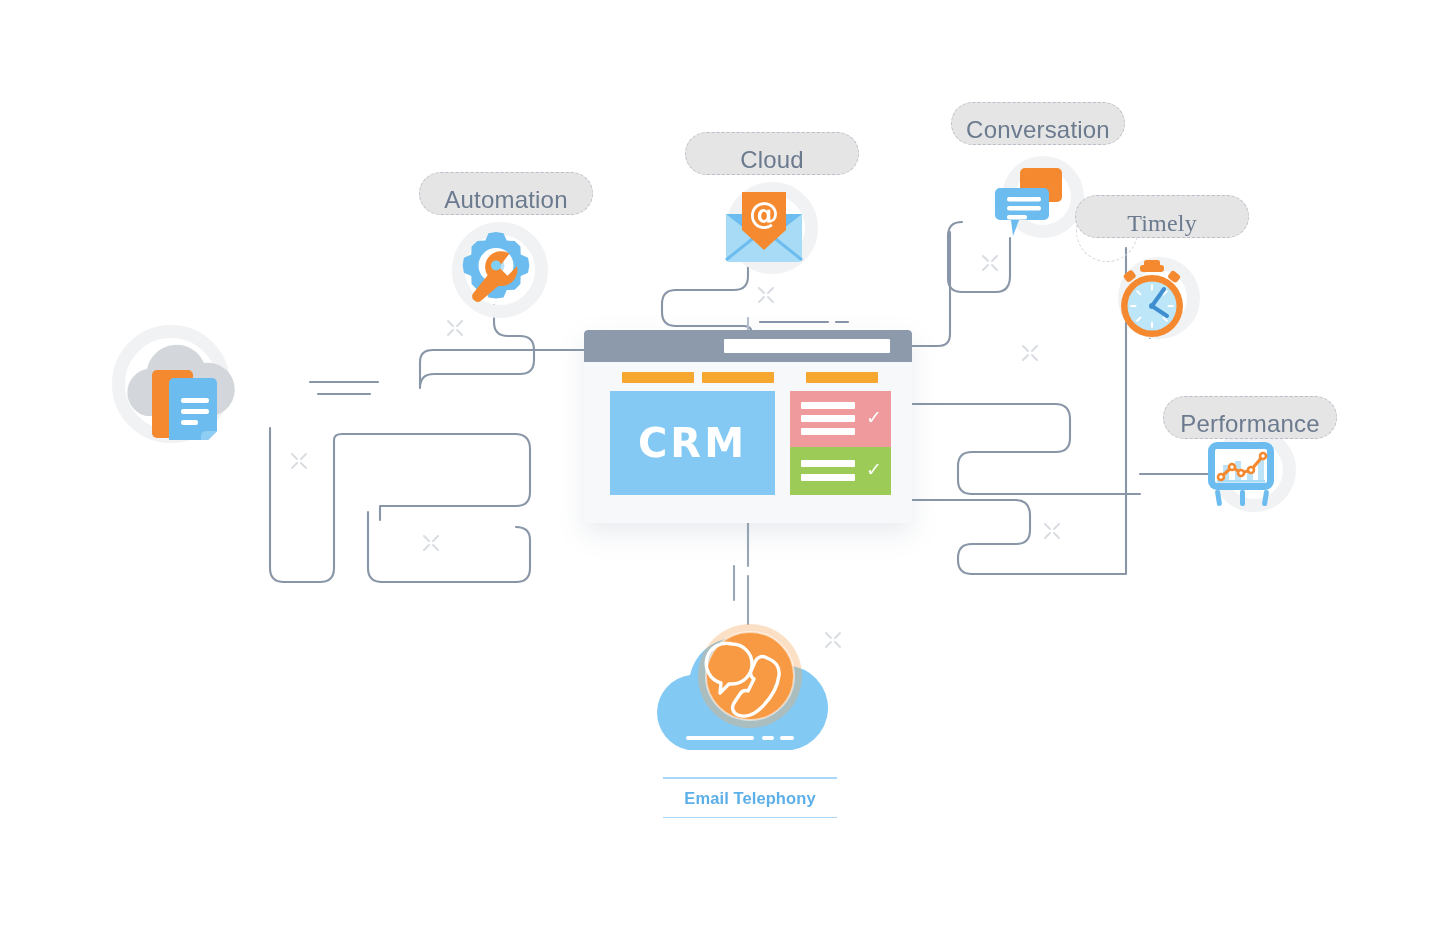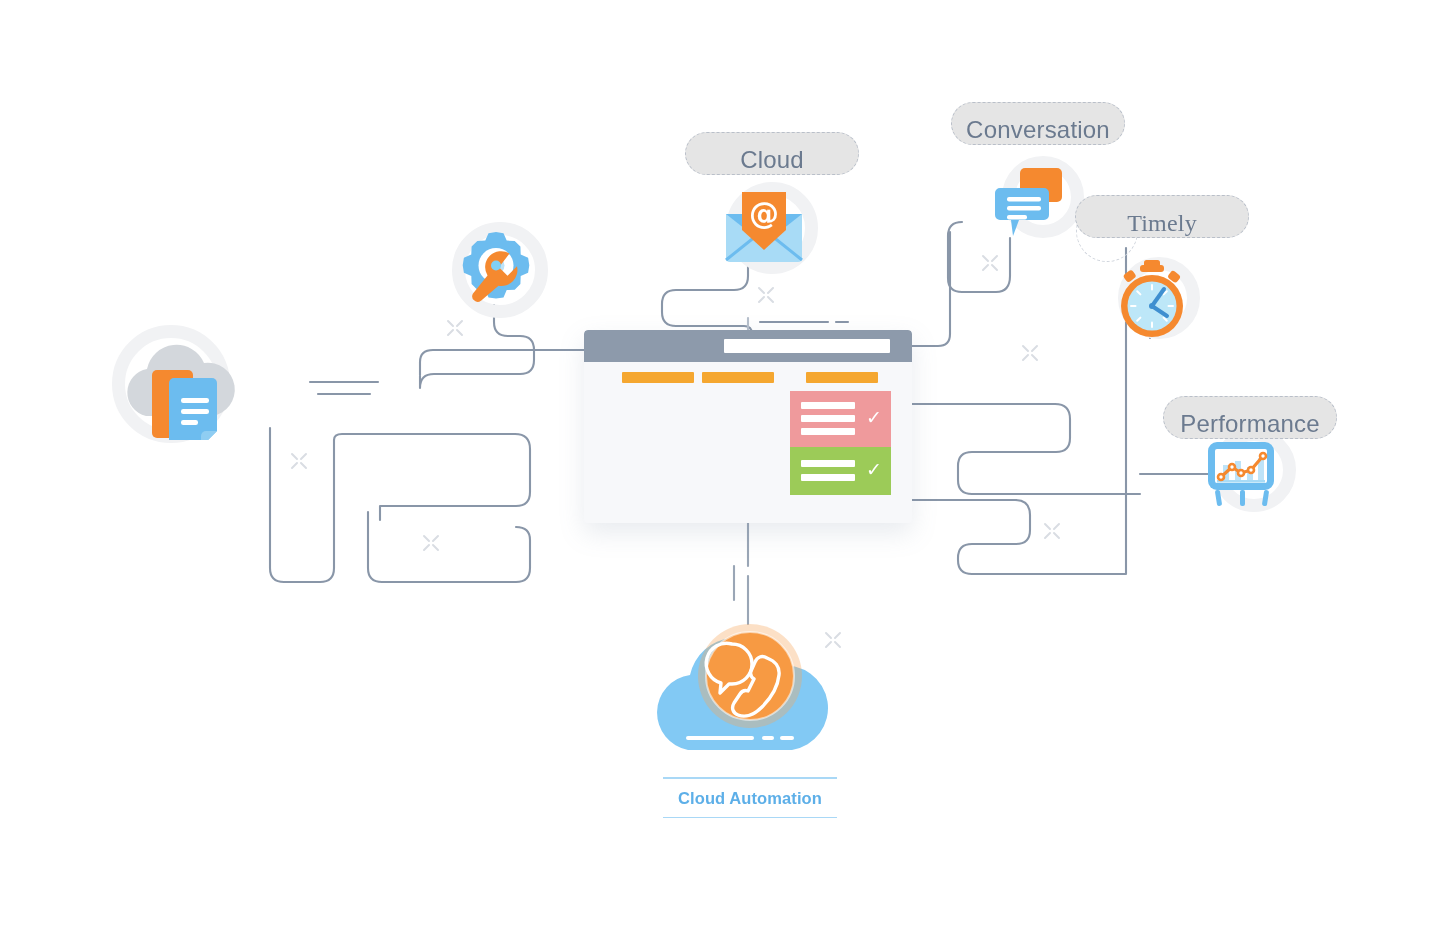--- a/index.html
+++ b/index.html
@@ -240,20 +240,23 @@
 
   <div class="halo" style="left:112px; top:325px; width:118px; height:118px;"></div>
   <div class="halo" style="left:452px; top:222px; width:96px; height:96px;"></div>
   <div class="halo" style="left:726px; top:182px; width:92px; height:92px;"></div>
   <div class="halo" style="left:1002px; top:156px; width:82px; height:82px;"></div>
   <div class="halo-dashed" style="left:1076px; top:200px; width:62px; height:62px;"></div>
   <div class="halo" style="left:1118px; top:257px; width:82px; height:82px;"></div>
   <div class="halo" style="left:1212px; top:428px; width:84px; height:84px;"></div>
 
 
+  <div class="pill" style="left:419px; top:172px; width:174px; height:43px;">
+    <span>Automation</span>
+  </div>
 
   <div class="pill" style="left:685px; top:132px; width:174px; height:43px;">
     <span>Cloud</span>
   </div>
 
   <div class="pill" style="left:951px; top:102px; width:174px; height:43px;">
     <span>Conversation</span>
   </div>
 
   <div class="pill" style="left:1075px; top:195px; width:174px; height:43px;font-family:Liberation Serif, serif;">
@@ -361,20 +364,23 @@
 
   <div id="crm-window">
     <div id="crm-titlebar">
       <div id="crm-addressbar"></div>
     </div>
 
     <div class="crm-tab" style="left:38px; top:42px; width:72px;"></div>
     <div class="crm-tab" style="left:118px; top:42px; width:72px;"></div>
     <div class="crm-tab" style="left:222px; top:42px; width:72px;"></div>
 
+    <div id="crm-main">
+      <span id="crm-logo-text">CRM</span>
+    </div>
 
     <div class="crm-card" id="crm-card-pink">
       <div class="crm-bar" style="top:11px;"></div>
       <div class="crm-bar" style="top:24px;"></div>
       <div class="crm-bar" style="top:37px;"></div>
       <span class="crm-check" style="top:17px;">✓</span>
     </div>
 
     <div class="crm-card" id="crm-card-green">
       <div class="crm-bar" style="top:13px;"></div>
@@ -392,17 +398,17 @@
       <circle cx="110" cy="58" r="52" fill="#f7a75b" opacity="0.35"></circle>
       <circle cx="110" cy="58" r="44" fill="#f79a43"></circle>
       <circle cx="110" cy="58" r="44" fill="none" stroke="#ffffff" stroke-width="2" opacity="0.55"></circle>
       <path d="M92,26 a20,20 0 1 1 0,40 h-3 l-9,9 l1,-10 a20,20 0 0 1 11,-39 z" fill="none" stroke="#ffffff" stroke-width="3.4" stroke-linejoin="round"></path>
       <path d="M127,40 c-5,-3 -10,-1 -12,4 l-4,9 c-1,3 0,6 3,8 l-6,12 c-3,-1 -6,0 -8,3 l-6,9 c-3,5 -1,10 4,12 c7,3 16,0 24,-8 c10,-10 16,-22 17,-32 c1,-8 -4,-14 -12,-17 z" fill="none" stroke="#ffffff" stroke-width="3.4" stroke-linejoin="round"></path>
     </svg>
   </div>
 
   <div id="cloud-caption">
     <div class="rule"></div>
-    <div class="caption-text">Cloud Automation</div>
+    <div class="caption-text">Email Telephony</div>
     <div class="rule"></div>
   </div>
 
 </div>
 
 </body></html>

